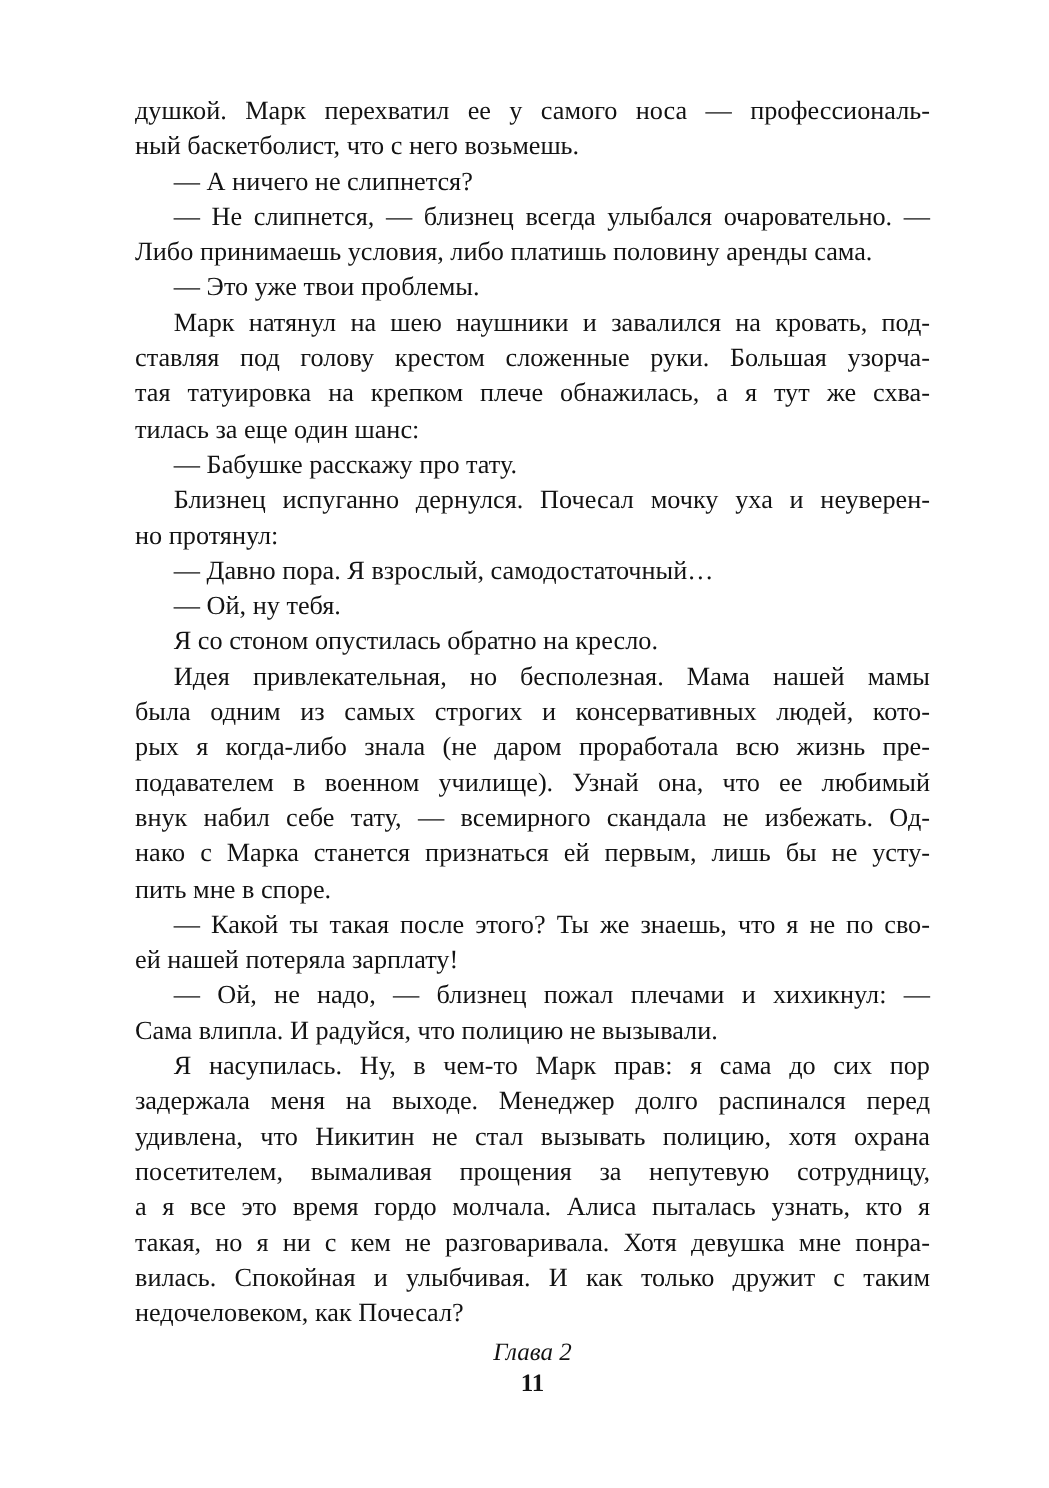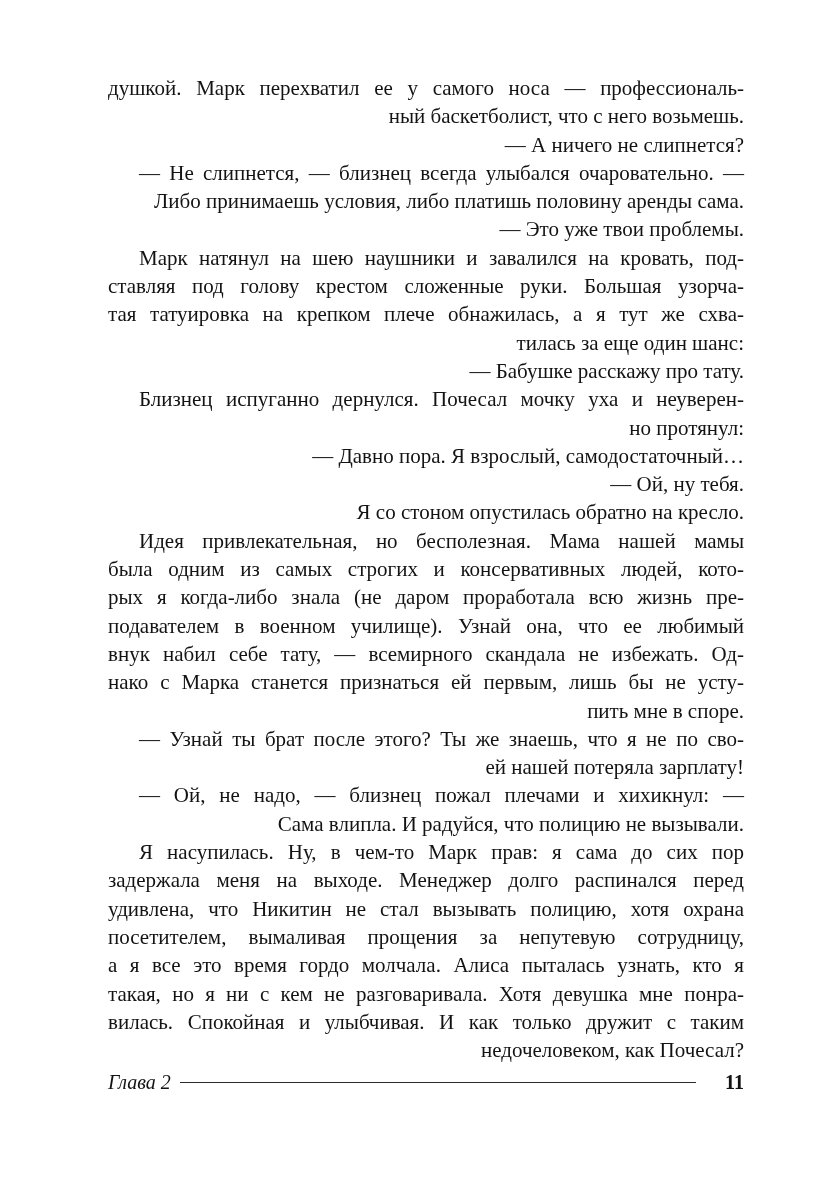--- a/index.html
+++ b/index.html
@@ -22,38 +22,39 @@
     background: #ffffff;
   }
   .text-block {
     width: 636px;
     font-size: 21px;
     line-height: 28.3px;
     text-rendering: optimizeLegibility;
   }
   .para { margin: 0; padding: 0; }
   .line {
-    text-align: right;
+    text-align: left;
     white-space: normal;
   }
   .line.fill {
     text-align: justify;
     text-align-last: justify;
     text-justify: inter-word;
   }
   .line.indent {
     text-indent: 31px;
   }
   .footer {
     width: 636px;
     margin-top: 6px;
     display: flex;
     align-items: center;
     font-size: 20px;
     line-height: 24px;
+    flex-direction: column;
   }
   .chapter {
     font-style: italic;
     white-space: nowrap;
   }
   .rule {
     flex: 1 1 auto;
     height: 0;
     border-top: 1.6px solid #2b2b2b;
     margin-left: 9px;
@@ -108,21 +109,21 @@
       <div class="para">
         <div class="line fill indent">Идея привлекательная, но бесполезная. Мама нашей мамы</div>
         <div class="line fill">была одним из самых строгих и консервативных людей, кото-</div>
         <div class="line fill">рых я когда-либо знала (не даром проработала всю жизнь пре-</div>
         <div class="line fill">подавателем в военном училище). Узнай она, что ее любимый</div>
         <div class="line fill">внук набил себе тату, — всемирного скандала не избежать. Од-</div>
         <div class="line fill">нако с Марка станется признаться ей первым, лишь бы не усту-</div>
         <div class="line">пить мне в споре.</div>
       </div>
       <div class="para">
-        <div class="line fill indent">— Узнай ты брат после этого? Ты же знаешь, что я не по сво-</div>
+        <div class="line fill indent">— Какой ты такая после этого? Ты же знаешь, что я не по сво-</div>
         <div class="line">ей нашей потеряла зарплату!</div>
       </div>
       <div class="para">
         <div class="line fill indent">— Ой, не надо, — близнец пожал плечами и хихикнул: —</div>
         <div class="line">Сама влипла. И радуйся, что полицию не вызывали.</div>
       </div>
       <div class="para">
         <div class="line fill indent">Я насупилась. Ну, в чем-то Марк прав: я сама до сих пор</div>
         <div class="line fill">задержала меня на выходе. Менеджер долго распинался перед</div>
         <div class="line fill">удивлена, что Никитин не стал вызывать полицию, хотя охрана</div>

